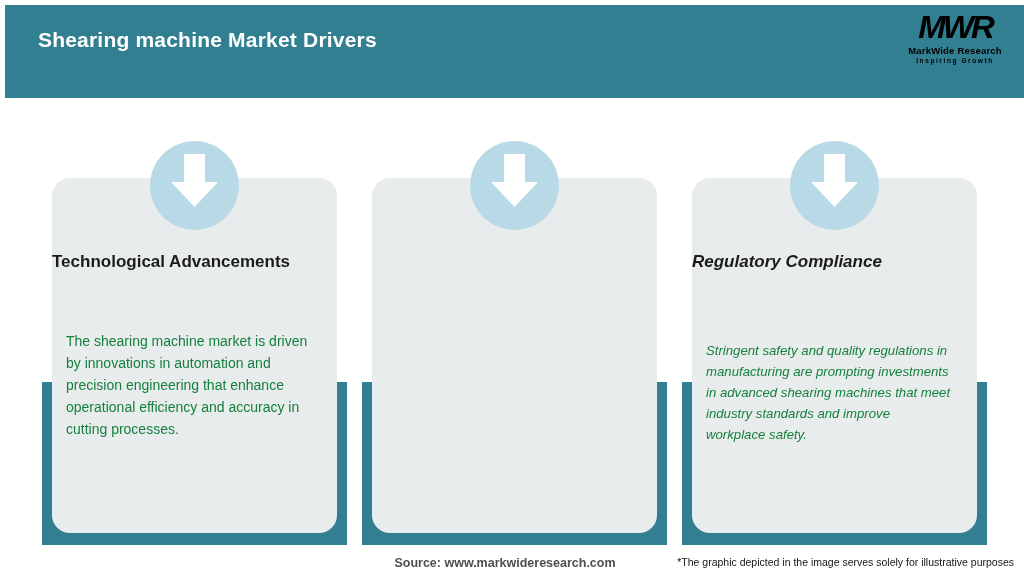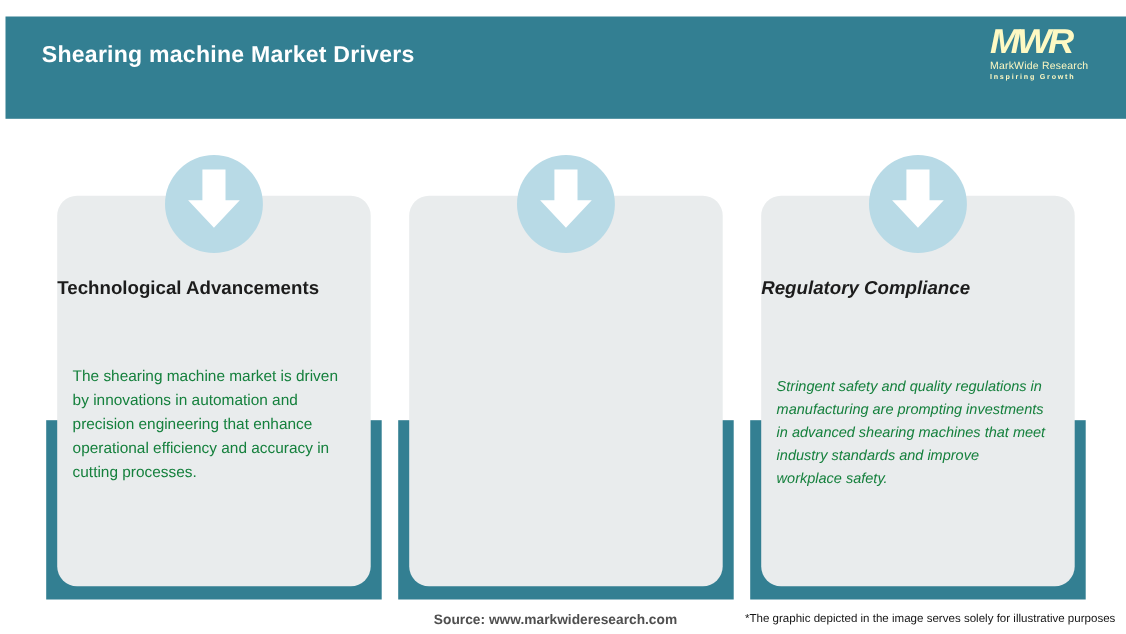--- a/index.html
+++ b/index.html
@@ -10,49 +10,50 @@
     position: relative;
     width: 1024px;
     height: 576px;
     background: #ffffff;
     overflow: hidden;
   }
 
   
   .header {
     position: absolute;
-    left: 5px; top: 15px;
+    left: 5px; top: 5px;
     width: 1019px; height: 93px;
     background: #337f92;
   }
   .header-title {
     position: absolute;
     left: 33px; top: 23px;
     font-size: 21px;
     font-weight: bold;
     color: #ffffff;
     letter-spacing: 0.2px;
   }
   .logo {
     position: absolute;
     right: 14px; top: 6px;
     width: 110px;
-    color: #fef9c3;
+    text-align: center;
+    color: #000000;
   }
   .logo-monogram {
     font-size: 33px;
     font-weight: 900;
     font-style: italic;
     letter-spacing: -3px;
     line-height: 1.05;
     transform: scaleY(0.95);
   }
   .logo-name {
     font-size: 9.5px;
-    font-weight: normal;
+    font-weight: bold;
     letter-spacing: 0.2px;
     margin-top: -1px;
   }
   .logo-tagline {
     font-size: 6.5px;
     font-weight: bold;
     letter-spacing: 1.6px;
     margin-top: 1px;
   }
 

